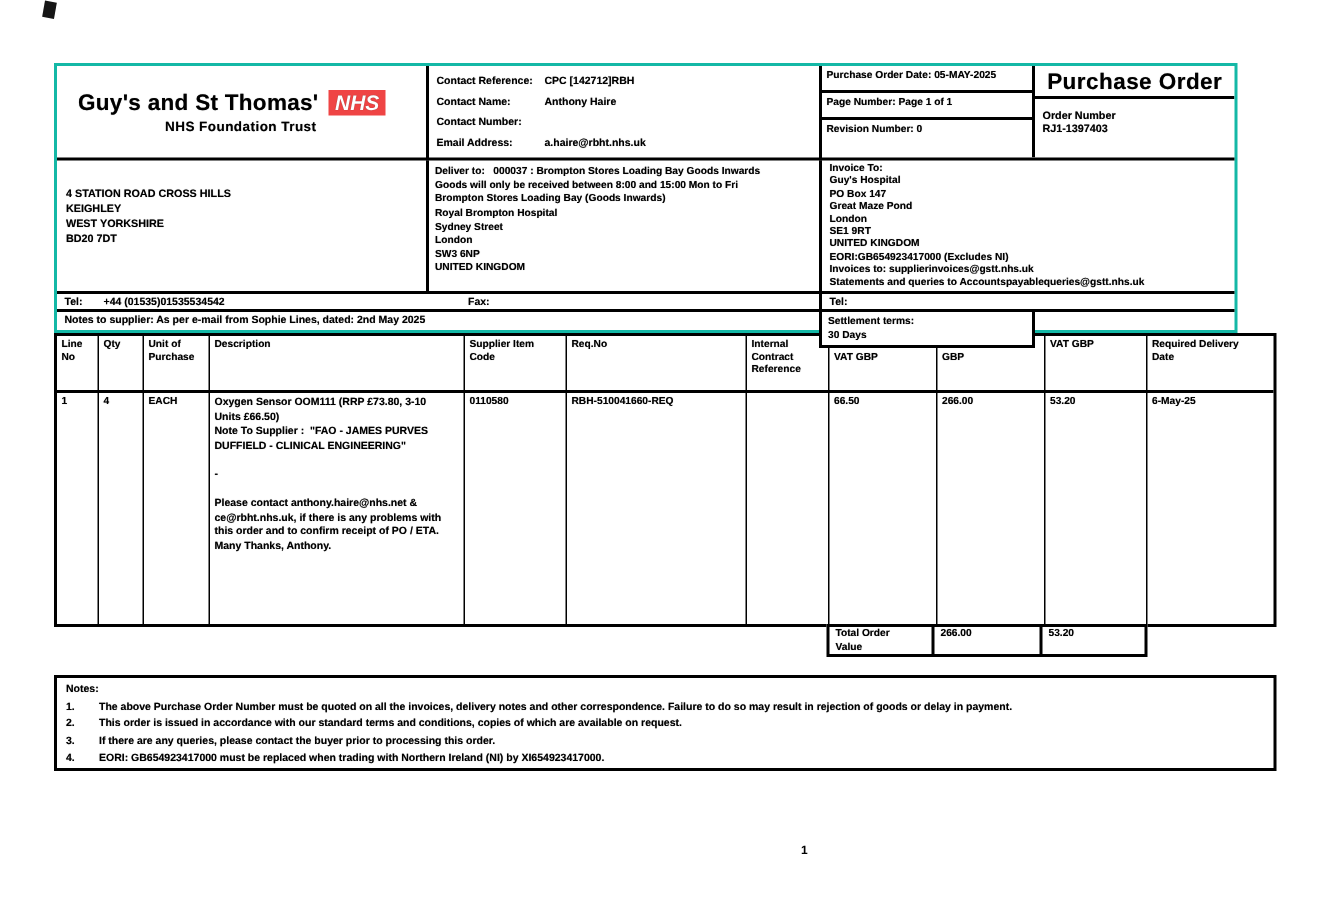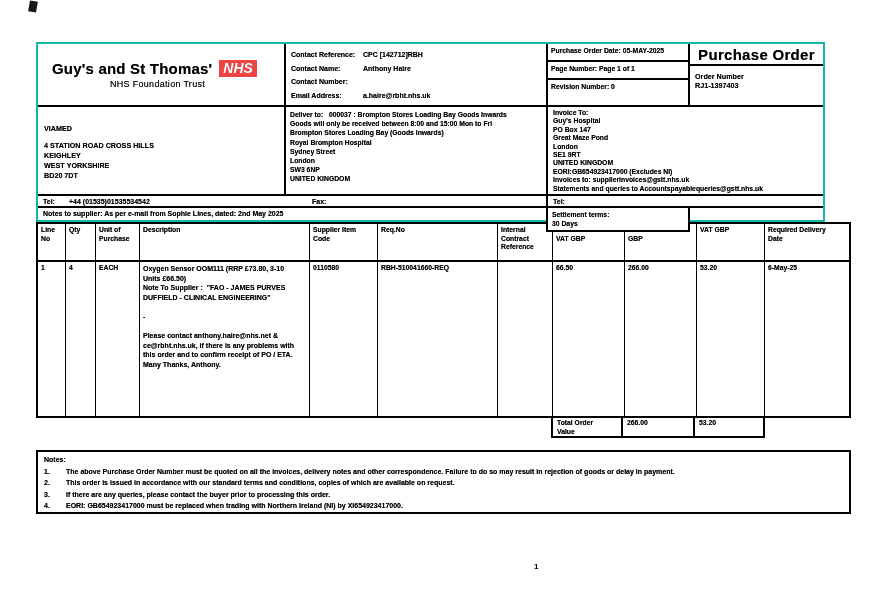--- a/index.html
+++ b/index.html
@@ -18,21 +18,21 @@
     display:grid;grid-template-columns:248px 262px 1fr;grid-template-rows:63px 89px 12px 1fr}
   .hcell{border-right:2px solid #000;border-bottom:2px solid #000;overflow:hidden}
   .no-r{border-right:none}
   .no-b{border-bottom:none}
 
   .logo-cell{display:flex;flex-direction:column;justify-content:center;padding-left:14px}
   .logo-row{display:flex;align-items:center;gap:7px}
   .trust-name{font-size:15px;font-weight:700;letter-spacing:.2px}
   .nhs-badge{background:#ef4444;color:#fff;font-style:italic;font-weight:700;font-size:14px;
              padding:0 4px;line-height:17px;display:inline-block}
-  .foundation{font-size:9px;font-weight:400;margin:2px 0 0 58px;letter-spacing:.3px}
+  .foundation{font-size:9px;font-weight:700;margin:2px 0 0 58px;letter-spacing:.3px}
 
   .contact-cell{padding:4px 0 0 5px;font-size:7px}
   .contact-row{line-height:13.5px;display:flex}
   .contact-label{width:72px;flex:none}
 
   .meta-cell{display:grid;grid-template-columns:142px 1fr}
   .meta-left{border-right:2px solid #000;display:grid;grid-template-rows:18px 18px 1fr;font-size:6.8px}
   .meta-left > div{padding:3px 3px 0 3px;border-bottom:2px solid #000}
   .meta-left > div:last-child{border-bottom:none}
   .meta-right{display:flex;flex-direction:column}
@@ -136,21 +136,20 @@
         <div class="meta-right">
           <div class="po-title">Purchase Order</div>
           <div class="order-cell">
             <div>Order Number</div>
             <div>RJ1-1397403</div>
           </div>
         </div>
       </div>
 
       <div class="hcell supplier-cell">
-        <div class="supplier-name">VIAMED</div>
         <div class="preb">4 STATION ROAD CROSS HILLS
 KEIGHLEY
 WEST YORKSHIRE
 BD20 7DT</div>
       </div>
 
       <div class="hcell deliver-cell">
         <div class="preb">Deliver to:   000037 : Brompton Stores Loading Bay Goods Inwards
 Goods will only be received between 8:00 and 15:00 Mon to Fri
 Brompton Stores Loading Bay (Goods Inwards)

